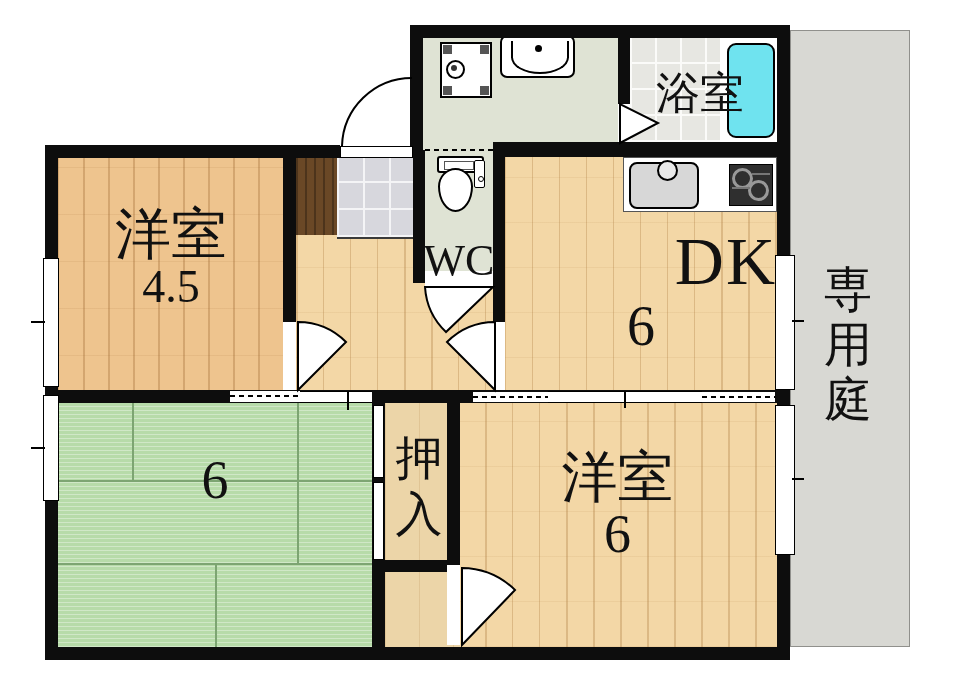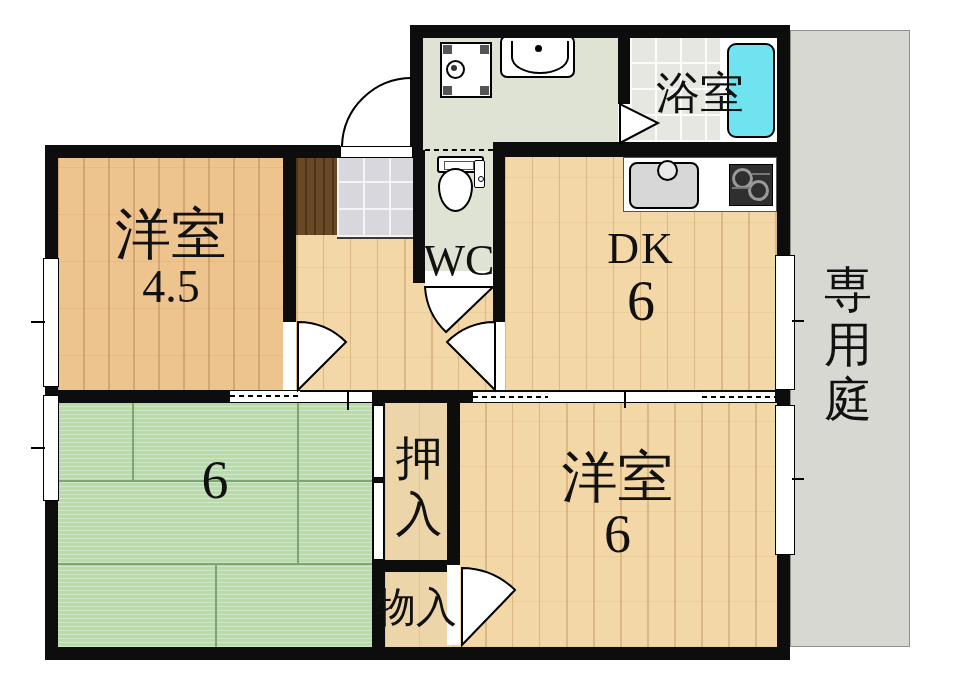--- a/index.html
+++ b/index.html
@@ -152,21 +152,21 @@
     <path d="M462,568 A77,77 0 0 1 515,590 L462,645 Z" fill="#fff" stroke="#000" stroke-width="2"></path>
     <path d="M620,104 L620,143 L658,123 Z" fill="#fff" stroke="#000" stroke-width="2"></path>
   </svg>
 
   <div class="abs lbl" style="left:58px;top:205px;width:226px;">
     <div style="font-size:56px;">洋室</div>
     <div style="font-size:46px;">4.5</div>
   </div>
 
   <div class="abs lbl" style="left:505px;top:226px;width:272px;">
-    <div style="font-size:44px;letter-spacing:2px;">DK</div>
+    <div style="font-size:68px;letter-spacing:2px;text-align:right;">DK</div>
     <div style="font-size:56px;">6</div>
   </div>
 
   <div class="abs lbl" style="left:58px;top:452px;width:314px;">
     <div style="font-size:54px;">6</div>
   </div>
 
   <div class="abs lbl" style="left:458px;top:448px;width:319px;">
     <div style="font-size:56px;">洋室</div>
     <div style="font-size:54px;">6</div>
@@ -180,15 +180,14 @@
     <div style="font-size:48px;line-height:55px;">専</div>
     <div style="font-size:48px;line-height:55px;">用</div>
     <div style="font-size:48px;line-height:55px;">庭</div>
   </div>
 
   <div class="abs lbl" style="left:391px;top:430px;width:56px;">
     <div style="font-size:47px;line-height:56px;">押</div>
     <div style="font-size:47px;line-height:56px;">入</div>
   </div>
 
-  <div class="abs lbl" style="left:370px;top:586px;width:92px;font-size:41px;">物入</div>
 
 </div>
 
 </body></html>

